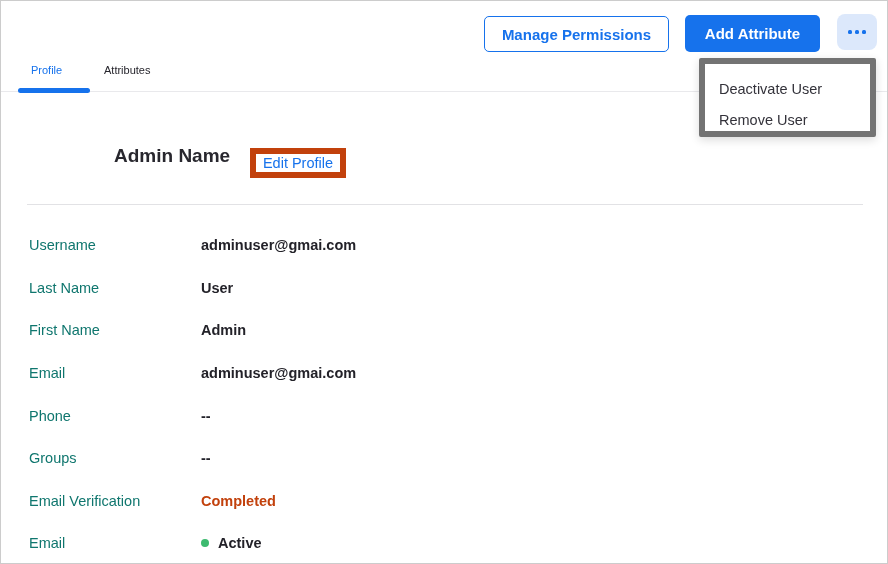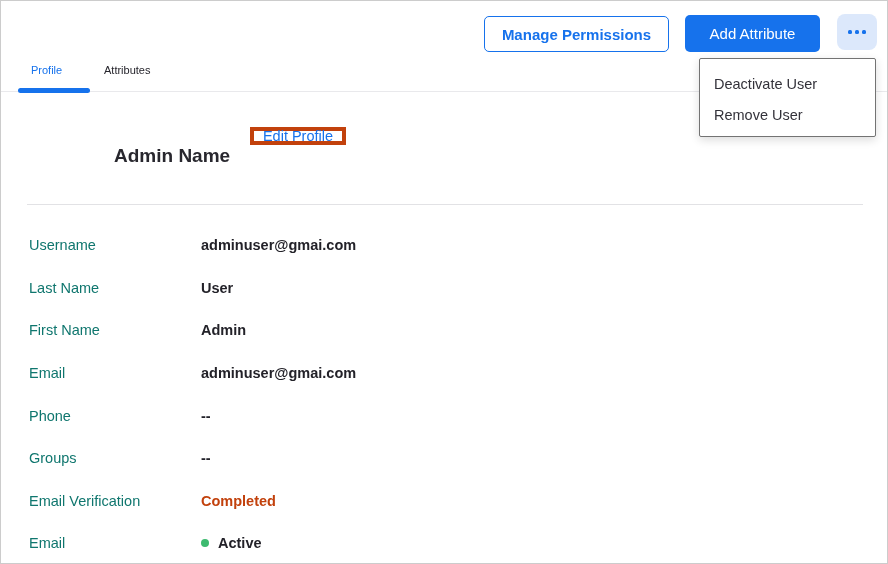--- a/index.html
+++ b/index.html
@@ -28,21 +28,21 @@
     display: flex; align-items: center; justify-content: center;
     cursor: pointer;
   }
   .btn-primary {
     position: absolute; left: 684px; top: 14px;
     width: 135px; height: 37px;
     background: #1672EC;
     border: none;
     border-radius: 5px;
     color: #ffffff;
-    font-size: 15px; font-weight: 400;
+    font-size: 15px; font-weight: 700;
     display: flex; align-items: center; justify-content: center;
     cursor: pointer;
   }
   .btn-more {
     position: absolute; left: 836px; top: 13px;
     width: 40px; height: 36px;
     background: #DCE8FB;
     border: none;
     border-radius: 8px;
     display: flex; align-items: center; justify-content: center;
@@ -52,21 +52,21 @@
   .btn-more .dot {
     width: 4px; height: 4px; border-radius: 1.5px;
     background: #1672EC;
   }
 
   
   .dropdown {
     position: absolute; left: 698px; top: 57px;
     width: 177px; height: 79px;
     background: #ffffff;
-    border: 1px solid #737373;
+    border: 6px solid #737373;
     border-radius: 2px;
     box-shadow: 0 3px 10px rgba(0,0,0,0.14);
     z-index: 20;
     padding-top: 9px;
   }
   .dropdown-item {
     height: 31px;
     display: flex; align-items: center;
     padding-left: 14px;
     font-size: 14.5px;
@@ -103,23 +103,23 @@
     background: #F9D89B;
     display: flex; align-items: center; justify-content: center;
     font-size: 20px; color: #33323C;
   }
   .user-name {
     position: absolute; left: 113px; top: 144px;
     font-size: 19px; font-weight: 700;
     color: #28272E;
   }
   .edit-profile-box {
-    position: absolute; left: 249px; top: 126px;
-    width: 96px; height: 18px;
-    border: 4px solid #c2410c;
+    position: absolute; left: 249px; top: 147px;
+    width: 96px; height: 30px;
+    border: 6px solid #c2410c;
     display: flex; align-items: center; justify-content: center;
   }
   .edit-profile-link {
     font-size: 14.5px; font-weight: 500;
     color: #1672EC;
     cursor: pointer;
     text-decoration: none;
   }
   .section-divider {
     position: absolute; left: 26px; top: 203px;

